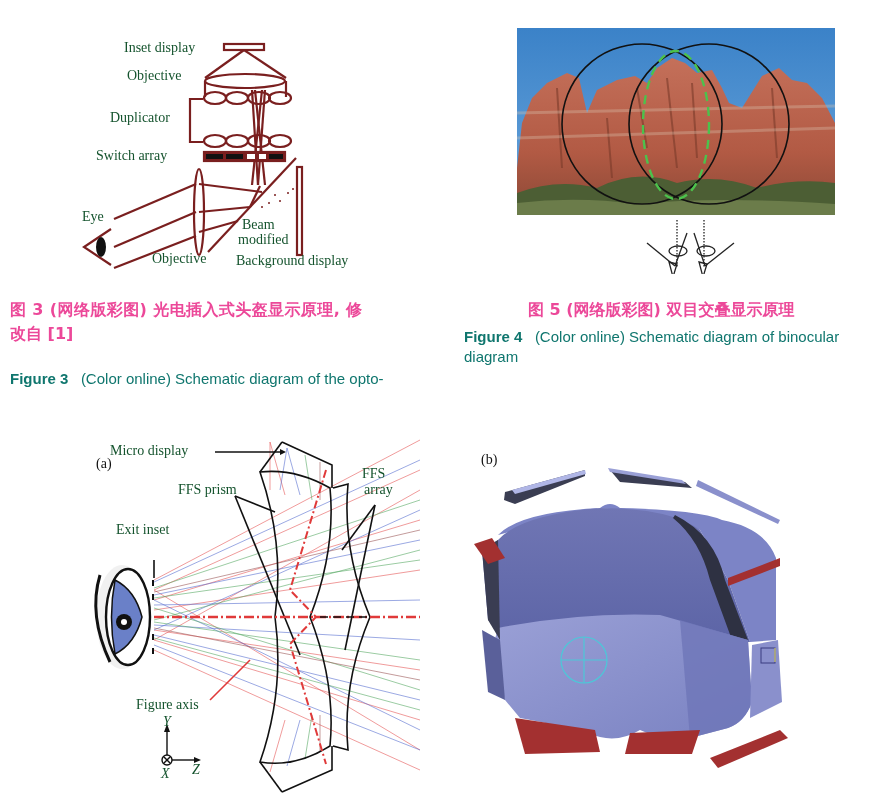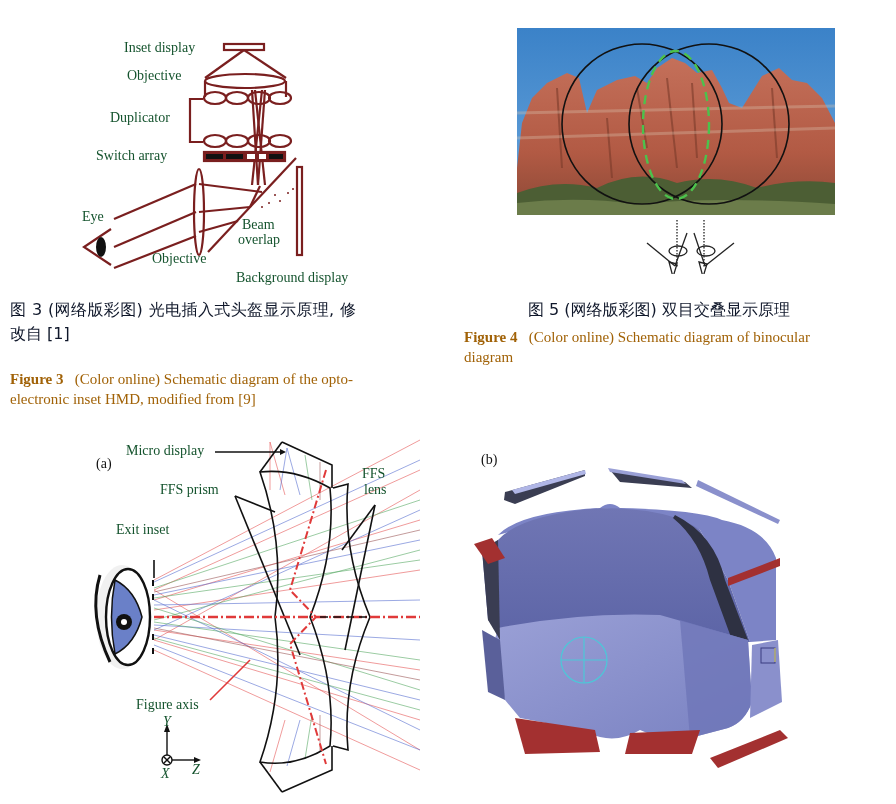--- a/index.html
+++ b/index.html
@@ -1,20 +1,20 @@
 <!DOCTYPE html>
 <html><head>
 <meta charset="utf-8">
 <style>
   html, body { margin:0; padding:0; background:#ffffff; }
   body { width:896px; height:804px; position:relative; overflow:hidden; font-family:"Liberation Serif","DejaVu Serif",serif; color:#111; }
   .abs { position:absolute; }
   .lbl { position:absolute; font-family:"Liberation Serif","DejaVu Serif",serif; font-size:14px; color:#14532d; white-space:nowrap; }
-  .cap-cn { position:absolute; font-family:"DejaVu Sans",sans-serif; font-weight:normal; font-size:16px; line-height:23px; color:#0f172a; }
-  .cap-en { position:absolute; font-family:Liberation Serif, serif; font-size:15px; line-height:20px; color:#a16207; }
+  .cap-cn { position:absolute; font-family:"DejaVu Sans",sans-serif; font-weight:bold; font-size:16px; line-height:23px; color:#ec4899; }
+  .cap-en { position:absolute; font-family:Liberation Sans, sans-serif; font-size:15px; line-height:20px; color:#0f766e; }
   .cap-en b { font-weight:bold; }
   .figlbl { position:absolute; font-family:"Liberation Serif","DejaVu Serif",serif; font-size:14px; color:#111; }
 </style>
 </head>
 <body>
 
 <div>
   <svg class="abs" style="left:0;top:0" width="450" height="280">
     <g stroke="#7a1f1f" stroke-width="2.2" fill="none">
 
@@ -78,29 +78,28 @@
         <circle cx="293" cy="189" r="1"></circle>
     </g>
   </svg>
   <div class="lbl" style="left:124px;top:40px">Inset display</div>
   <div class="lbl" style="left:127px;top:68px">Objective</div>
   <div class="lbl" style="left:110px;top:110px">Duplicator</div>
   <div class="lbl" style="left:96px;top:148px">Switch array</div>
   <div class="lbl" style="left:82px;top:209px">Eye</div>
   <div class="lbl" style="left:152px;top:251px">Objective</div>
   <div class="lbl" style="left:242px;top:217px">Beam</div>
-  <div class="lbl" style="left:238px;top:232px">overlap</div>
-  <div class="lbl" style="left:236px;top:270px">Background display</div>
+  <div class="lbl" style="left:238px;top:232px">modified</div>
+  <div class="lbl" style="left:236px;top:253px">Background display</div>
 
   <div class="cap-cn" style="left:10px;top:298px;width:430px;letter-spacing:0.4px">图 3 (网络版彩图) 光电插入式头盔显示原理, 修</div>
   <div class="cap-cn" style="left:10px;top:322px">改自 [1]</div>
   <div class="cap-en" style="left:10px;top:369px;width:430px">
     <b>Figure 3</b>&nbsp;&nbsp;
     <span>(Color online) Schematic diagram of the opto-</span><br>
-    <span>electronic inset HMD, modified from [9]</span>
   </div>
 </div>
 
 <div>
   <svg class="abs" style="left:517px;top:28px" width="318" height="246">
     <defs>
       <linearGradient id="sky" x1="0" y1="0" x2="0" y2="1">
         <stop offset="0" stop-color="#3b82c8"></stop>
           <stop offset="1" stop-color="#6aa6dc"></stop>
       </linearGradient>
@@ -246,24 +245,24 @@
       <circle cx="87" cy="330" r="5"></circle>
       <line x1="84" y1="327" x2="90" y2="333"></line>
         <line x1="90" y1="327" x2="84" y2="333"></line>
       <line x1="87" y1="325" x2="87" y2="300"></line>
       <line x1="92" y1="330" x2="116" y2="330"></line>
     </g>
     <polygon points="84,302 87,294 90,302" fill="#111"></polygon>
     <polygon points="114,327 121,330 114,333" fill="#111"></polygon>
   </svg>
   <div class="figlbl" style="left:96px;top:456px">(a)</div>
-  <div class="lbl" style="left:126px;top:443px">Micro display</div>
-  <div class="lbl" style="left:160px;top:482px">FFS prism</div>
+  <div class="lbl" style="left:110px;top:443px">Micro display</div>
+  <div class="lbl" style="left:178px;top:482px">FFS prism</div>
   <div class="lbl" style="left:362px;top:466px">FFS</div>
-  <div class="lbl" style="left:364px;top:482px">lens</div>
+  <div class="lbl" style="left:364px;top:482px">array</div>
   <div class="lbl" style="left:116px;top:522px">Exit inset</div>
   <div class="lbl" style="left:136px;top:697px">Figure axis</div>
   <div class="lbl" style="left:163px;top:714px;font-style:italic">Y</div>
   <div class="lbl" style="left:161px;top:766px;font-style:italic">X</div>
   <div class="lbl" style="left:192px;top:762px;font-style:italic">Z</div>
 </div>
 
 <div>
   <svg class="abs" style="left:460px;top:440px" width="330" height="340">
     <defs>

